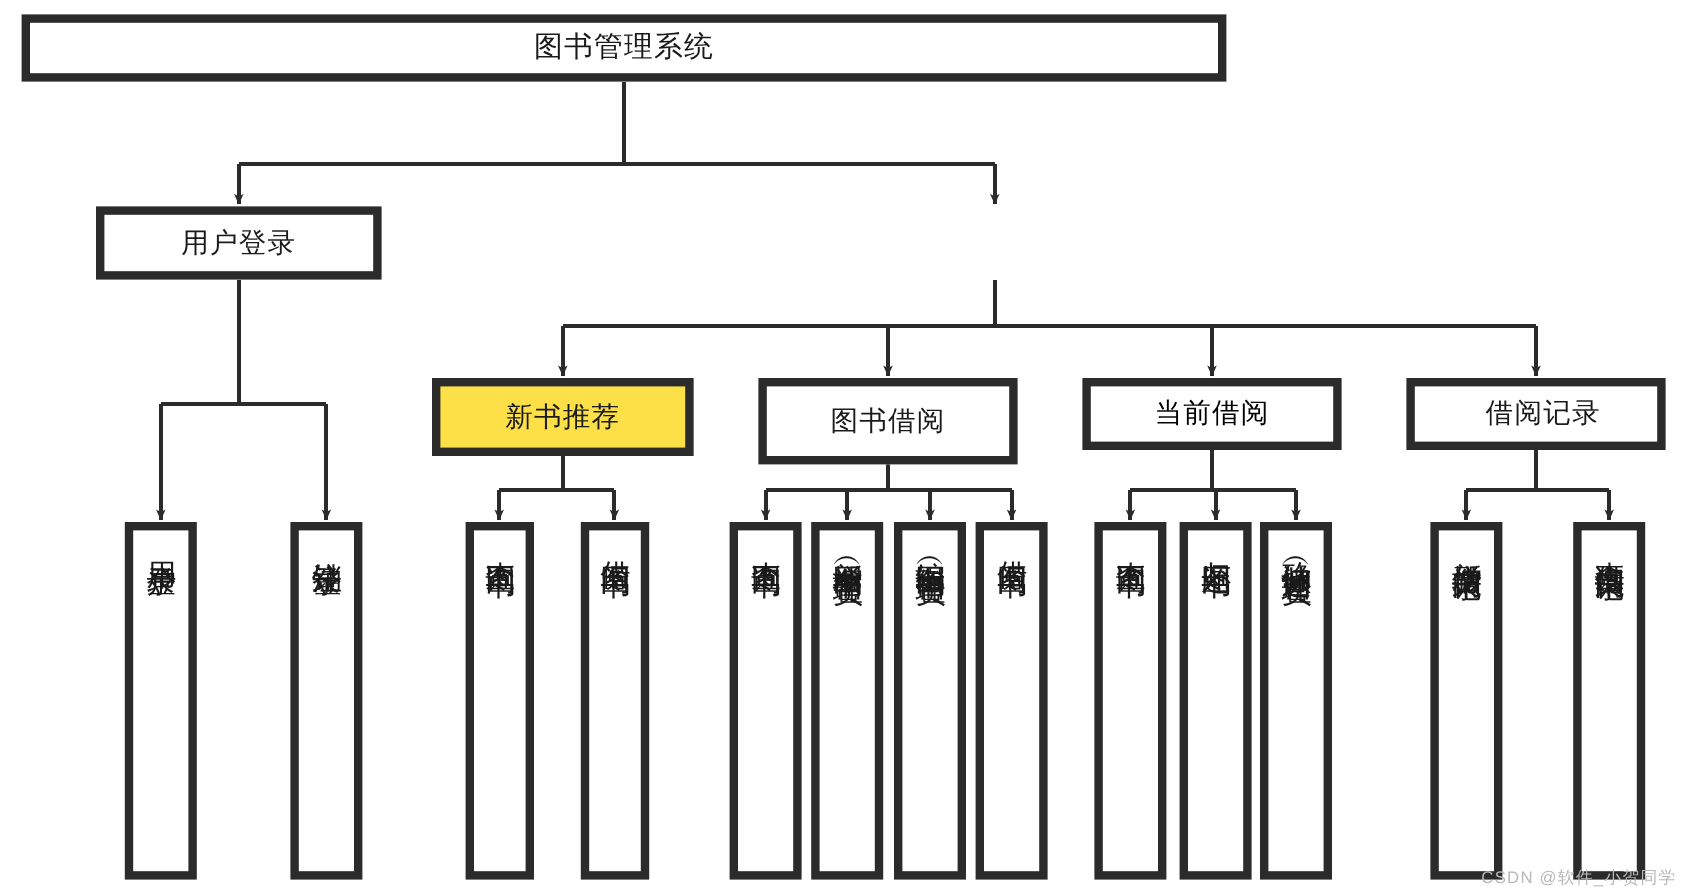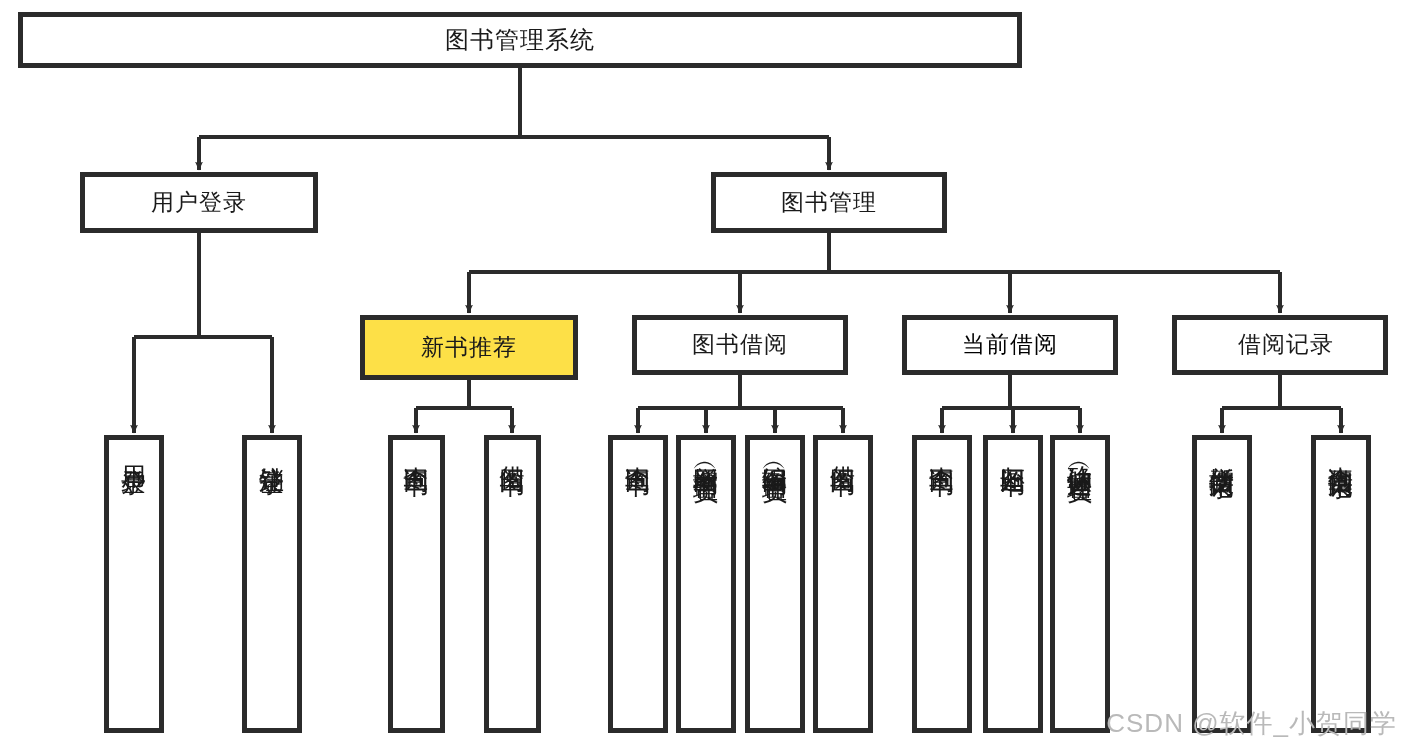--- a/index.html
+++ b/index.html
@@ -22,21 +22,21 @@
     position: absolute;
     left: 0;
     top: 0;
     width: 1405px;
     height: 747px;
     pointer-events: none;
   }
   .node {
     position: absolute;
     box-sizing: border-box;
-    border: 5px solid #7f1d1d;
+    border: 7px solid #7f1d1d;
     background: #ffffff;
     display: flex;
     align-items: center;
     justify-content: center;
     color: #1a1a1a;
   }
   .node.h {
     font-size: 23px;
     letter-spacing: 1px;
     line-height: 1.1;
@@ -54,21 +54,21 @@
     font-size: 25px;
     line-height: 1.12;
     letter-spacing: 2px;
     white-space: nowrap;
     text-align: left;
   }
   .watermark {
     position: absolute;
     right: 8px;
     bottom: 6px;
-    font-size: 26px;
+    font-size: 14px;
     color: #b9b9b9;
     letter-spacing: 1px;
     white-space: nowrap;
     user-select: none;
   }
 </style>
 </head>
 <body>
 
 <div id="canvas">
@@ -119,24 +119,23 @@
       <path d="M1280,375 L1280,408"></path>
       <path d="M1222,408 L1341,408"></path>
       <path d="M1222,408 L1222,433" marker-end="url(#arrow)"></path>
       <path d="M1341,408 L1341,433" marker-end="url(#arrow)"></path>
     </g>
   </svg>
 
   <div class="node h root" id="node-root" style="left: 18px; top: 12px; width: 1004px; height: 56px; border-color: rgb(43, 43, 43); background: rgb(255, 255, 255); color: rgb(26, 26, 26);">图书管理系统</div>
 
   <div class="node h" style="left: 80px; top: 172px; width: 238px; height: 61px; border-color: rgb(43, 43, 43); background: rgb(255, 255, 255); color: rgb(26, 26, 26);">用户登录</div>
-  <div class="node h" style="left: 711px; top: 172px; width: 236px; height: 61px; border-color: rgb(43, 43, 43); background: rgb(255, 255, 255); color: rgb(26, 26, 26);">图书管理</div>
 
   <div class="node h" style="left: 360px; top: 315px; width: 218px; height: 65px; border-color: rgb(43, 43, 43); background: #fde047; color: rgb(26, 26, 26);">新书推荐</div>
-  <div class="node h" style="left: 632px; top: 315px; width: 216px; height: 60px; border-color: rgb(43, 43, 43); background: rgb(255, 255, 255); color: rgb(26, 26, 26);">图书借阅</div>
+  <div class="node h" style="left: 632px; top: 315px; width: 216px; height: 72px; border-color: rgb(43, 43, 43); background: rgb(255, 255, 255); color: rgb(26, 26, 26);">图书借阅</div>
   <div class="node h" style="left: 902px; top: 315px; width: 216px; height: 60px; border-color: rgb(43, 43, 43); background: rgb(255, 255, 255); color: #000000;">当前借阅</div>
   <div class="node h" style="left: 1172px; top: 315px; width: 216px; height: 60px; border-color: rgb(43, 43, 43); background: rgb(255, 255, 255); color: rgb(26, 26, 26); padding-left: 12px;">借阅记录</div>
 
   <div class="node v" style="left: 104px; top: 435px; width: 60px; height: 298px; border-color: rgb(43, 43, 43); background: rgb(255, 255, 255); color: rgb(26, 26, 26);">
     <span class="vtext">用户登录</span>
   </div>
   <div class="node v" style="left: 242px; top: 435px; width: 60px; height: 298px; border-color: rgb(43, 43, 43); background: rgb(255, 255, 255); color: rgb(26, 26, 26);">
     <span class="vtext">注销登录</span>
   </div>
   <div class="node v" style="left: 388px; top: 435px; width: 57px; height: 298px; border-color: rgb(43, 43, 43); background: rgb(255, 255, 255); color: rgb(26, 26, 26);">

